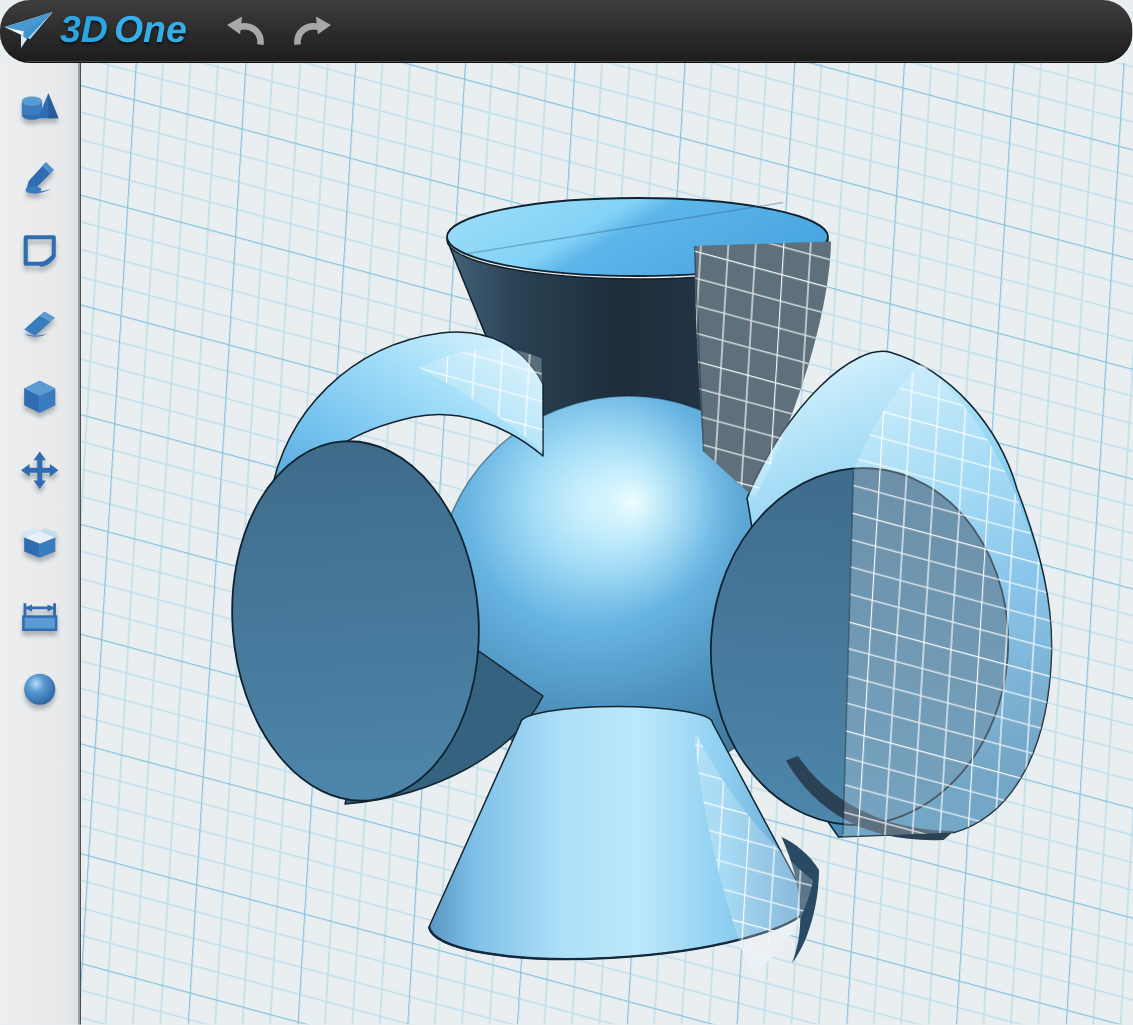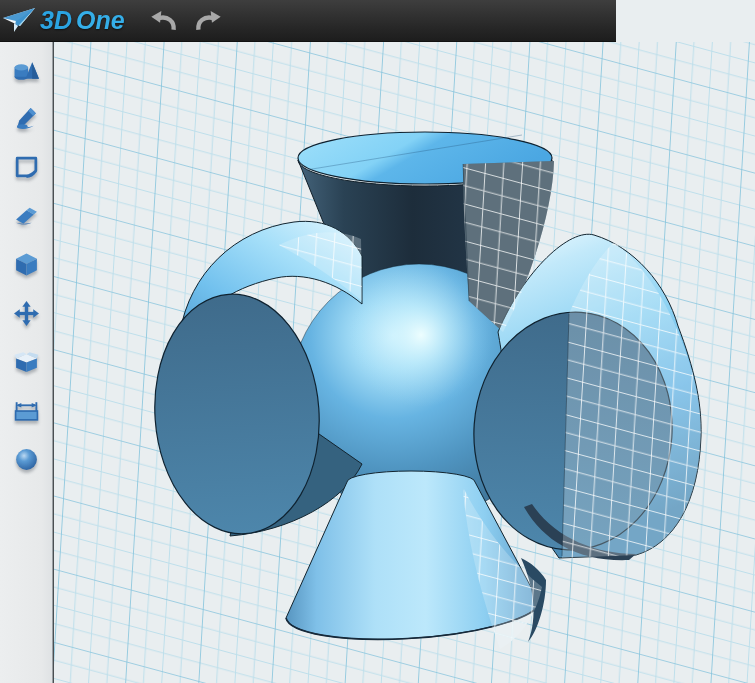--- a/index.html
+++ b/index.html
@@ -1,24 +1,24 @@
 <!DOCTYPE html>
 <html><head>
 <meta charset="utf-8">
 <style>
   * { margin:0; padding:0; box-sizing:border-box; }
   html,body { width:755px; height:683px; overflow:hidden;
     font-family:"Liberation Sans", sans-serif; background:#e9eef0; }
 
   
   .toolbar {
-    position:absolute; left:0; top:0; width:616px; height:42px;
+    position:absolute; left:0; top:0; width:755px; height:42px;
     background:linear-gradient(#3e3e3e,#262626 70%,#1d1d1d);
     border-bottom:1px solid #111;
-    display:flex; align-items:center; z-index:30;
+    display:flex; align-items:center; z-index:30;border-radius:20px;
   }
   .logo { display:flex; align-items:center; margin-left:2px; }
   .logo-plane { width:36px; height:30px; margin-right:2px; }
   .logo-text { font-style:italic; font-weight:bold; font-size:25px; letter-spacing:0px;
     color:#2ba4e2; text-shadow:0 1px 2px rgba(0,0,0,.6); }
   .logo-text .t2 { margin-left:4px; color:#35aee8; }
   .tb-btn { width:34px; height:30px; margin-left:10px; background:none; border:none;
     cursor:pointer; display:flex; align-items:center; justify-content:center; }
   .tb-btn svg { width:28px; height:24px; }
 

